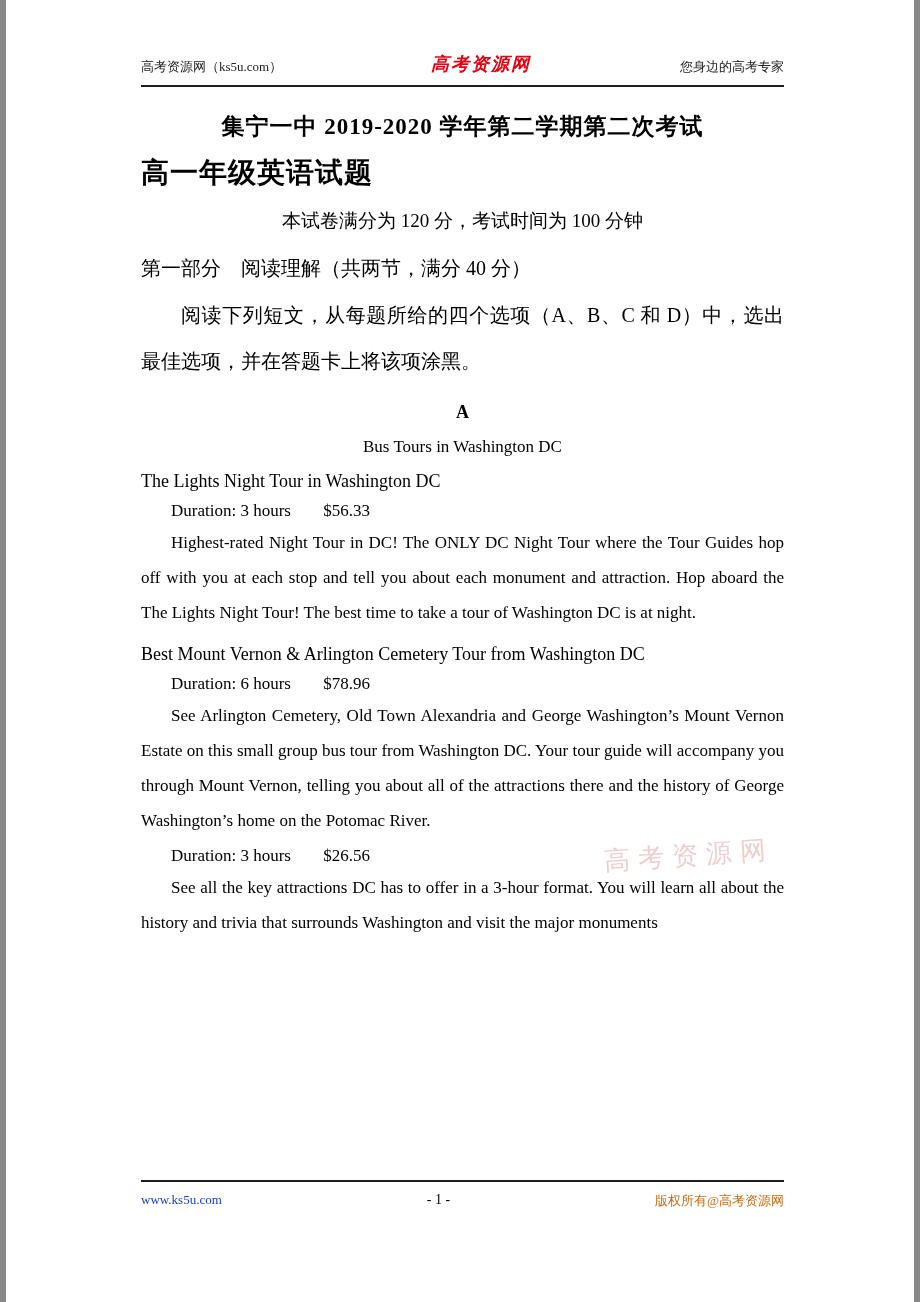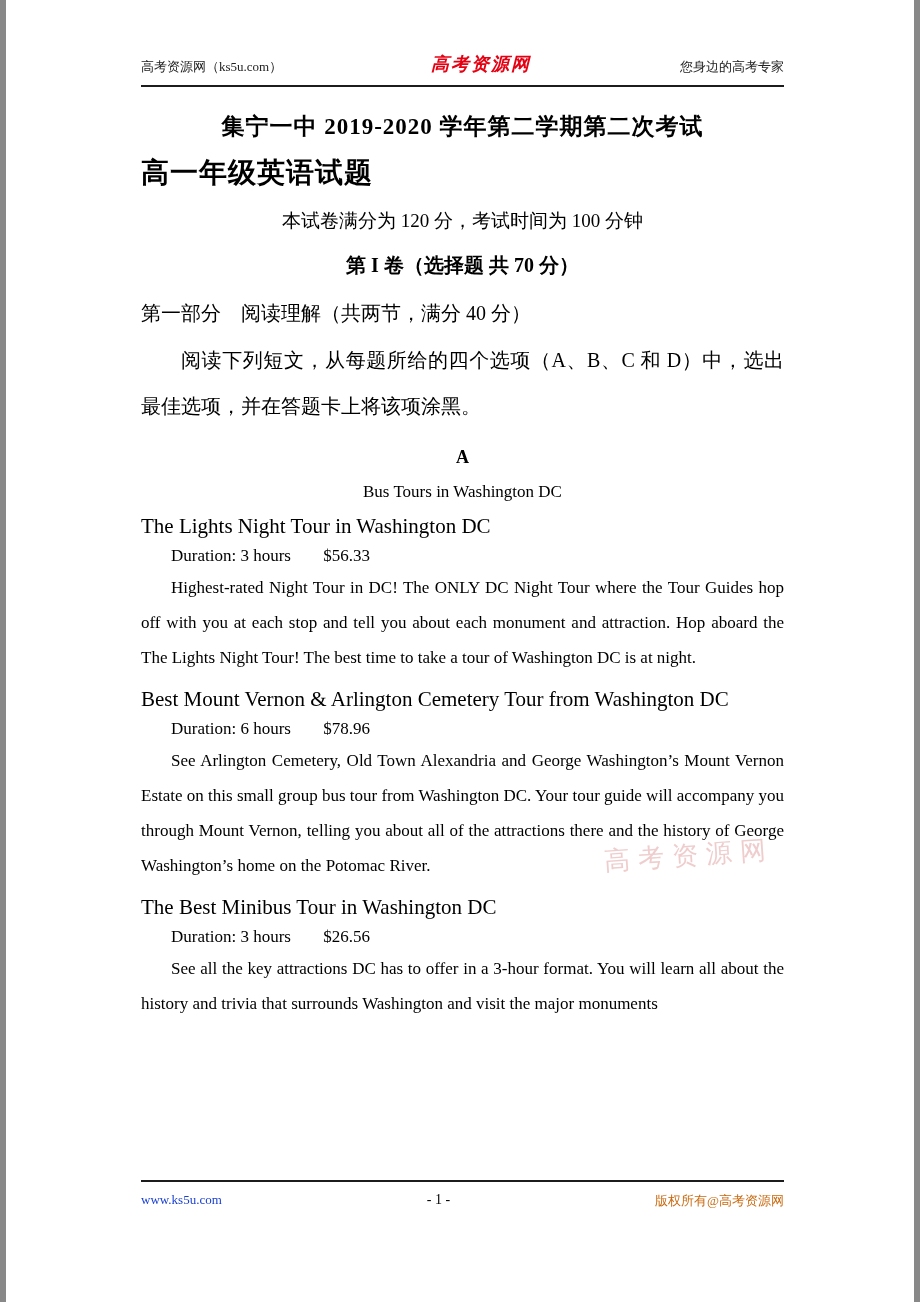--- a/index.html
+++ b/index.html
@@ -67,21 +67,21 @@
     text-align:center;
     font-size:18px;font-weight:bold;
   }
   .passage-title{
     margin-top:14px;
     text-align:center;
     font-size:17px;
   }
   .tour-heading{
     margin-top:12px;
-    font-size:21px;
+    font-size:18px;
     line-height:24px;
   }
   .tour-duration{
     margin-top:6px;
     font-size:17px;
     line-height:24px;
     padding-left:30px;
   }
   .tour-duration .price{margin-left:28px;}
   .tour-body{
@@ -126,21 +126,20 @@
 
     <div class="header">
       <span>高考资源网（ks5u.com）</span>
       <span class="logo">高考资源网</span>
       <span>您身边的高考专家</span>
     </div>
 
     <div class="exam-title">集宁一中 2019-2020 学年第二学期第二次考试</div>
     <div class="exam-subtitle">高一年级英语试题</div>
     <div class="exam-info">本试卷满分为 120 分，考试时间为 100 分钟</div>
-    <div class="volume-heading">第 I 卷（选择题 共 70 分）</div>
     <div class="part-heading">第一部分　阅读理解（共两节，满分 40 分）</div>
     <div class="instructions">阅读下列短文，从每题所给的四个选项（A、B、C 和 D）中，选出最佳选项，并在答题卡上将该项涂黑。</div>
 
     <div class="passage-label">A</div>
     <div class="passage-title">Bus Tours in Washington DC</div>
 
     <div>
       <div class="tour-heading">The Lights Night Tour in Washington DC</div>
       <div class="tour-duration">
         <span>Duration: 3 hours</span>
@@ -152,21 +151,20 @@
     <div>
       <div class="tour-heading">Best Mount Vernon &amp; Arlington Cemetery Tour from Washington DC</div>
       <div class="tour-duration">
         <span>Duration: 6 hours</span>
         <span class="price">$78.96</span>
       </div>
       <div class="tour-body">See Arlington Cemetery, Old Town Alexandria and George Washington’s Mount Vernon Estate on this small group bus tour from Washington DC. Your tour guide will accompany you through Mount Vernon, telling you about all of the attractions there and the history of George Washington’s home on the Potomac River.</div>
     </div>
 
     <div>
-      <div class="tour-heading">The Best Minibus Tour in Washington DC</div>
       <div class="tour-duration">
         <span>Duration: 3 hours</span>
         <span class="price">$26.56</span>
       </div>
       <div class="tour-body">See all the key attractions DC has to offer in a 3-hour format. You will learn all about the history and trivia that surrounds Washington and visit the major monuments</div>
     </div>
 
   </div>
 
   <div class="watermark">高考资源网</div>

